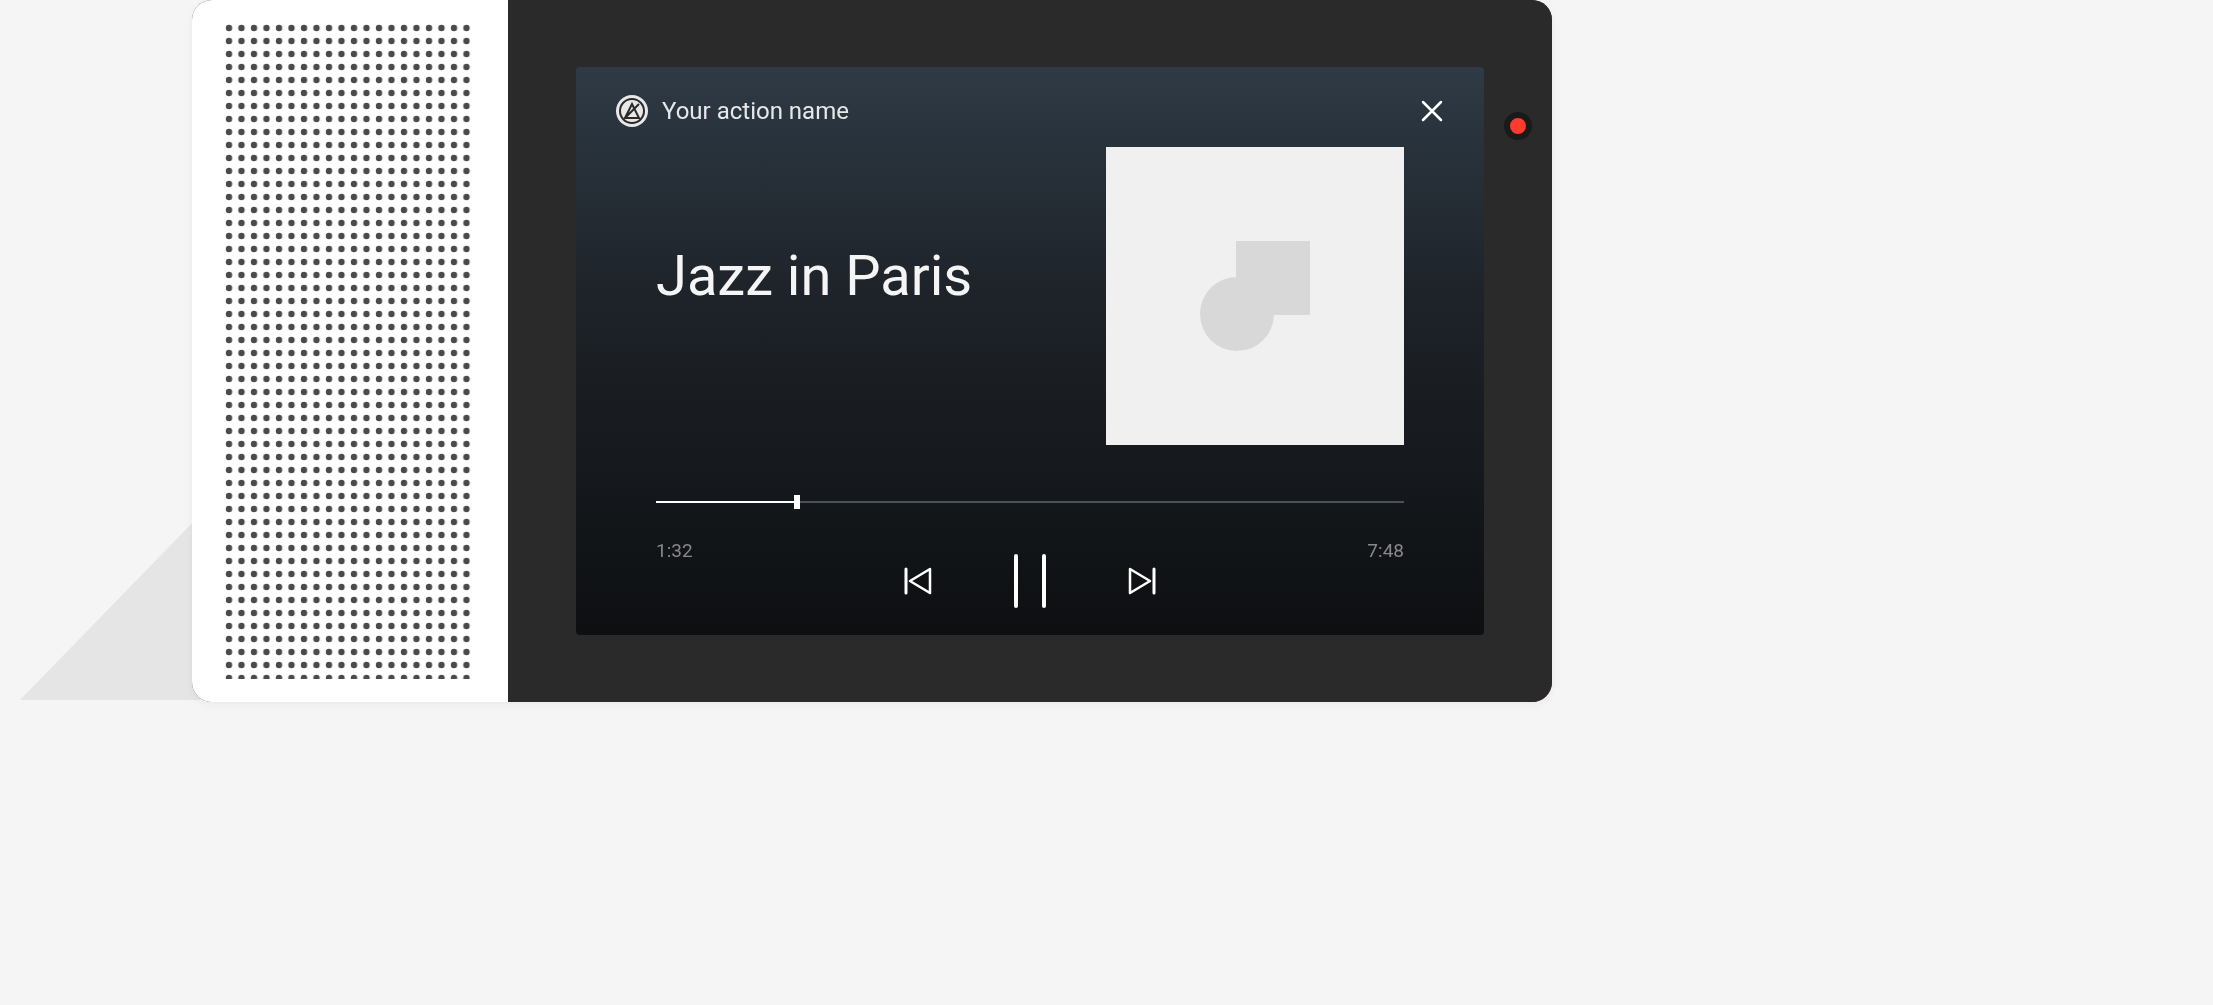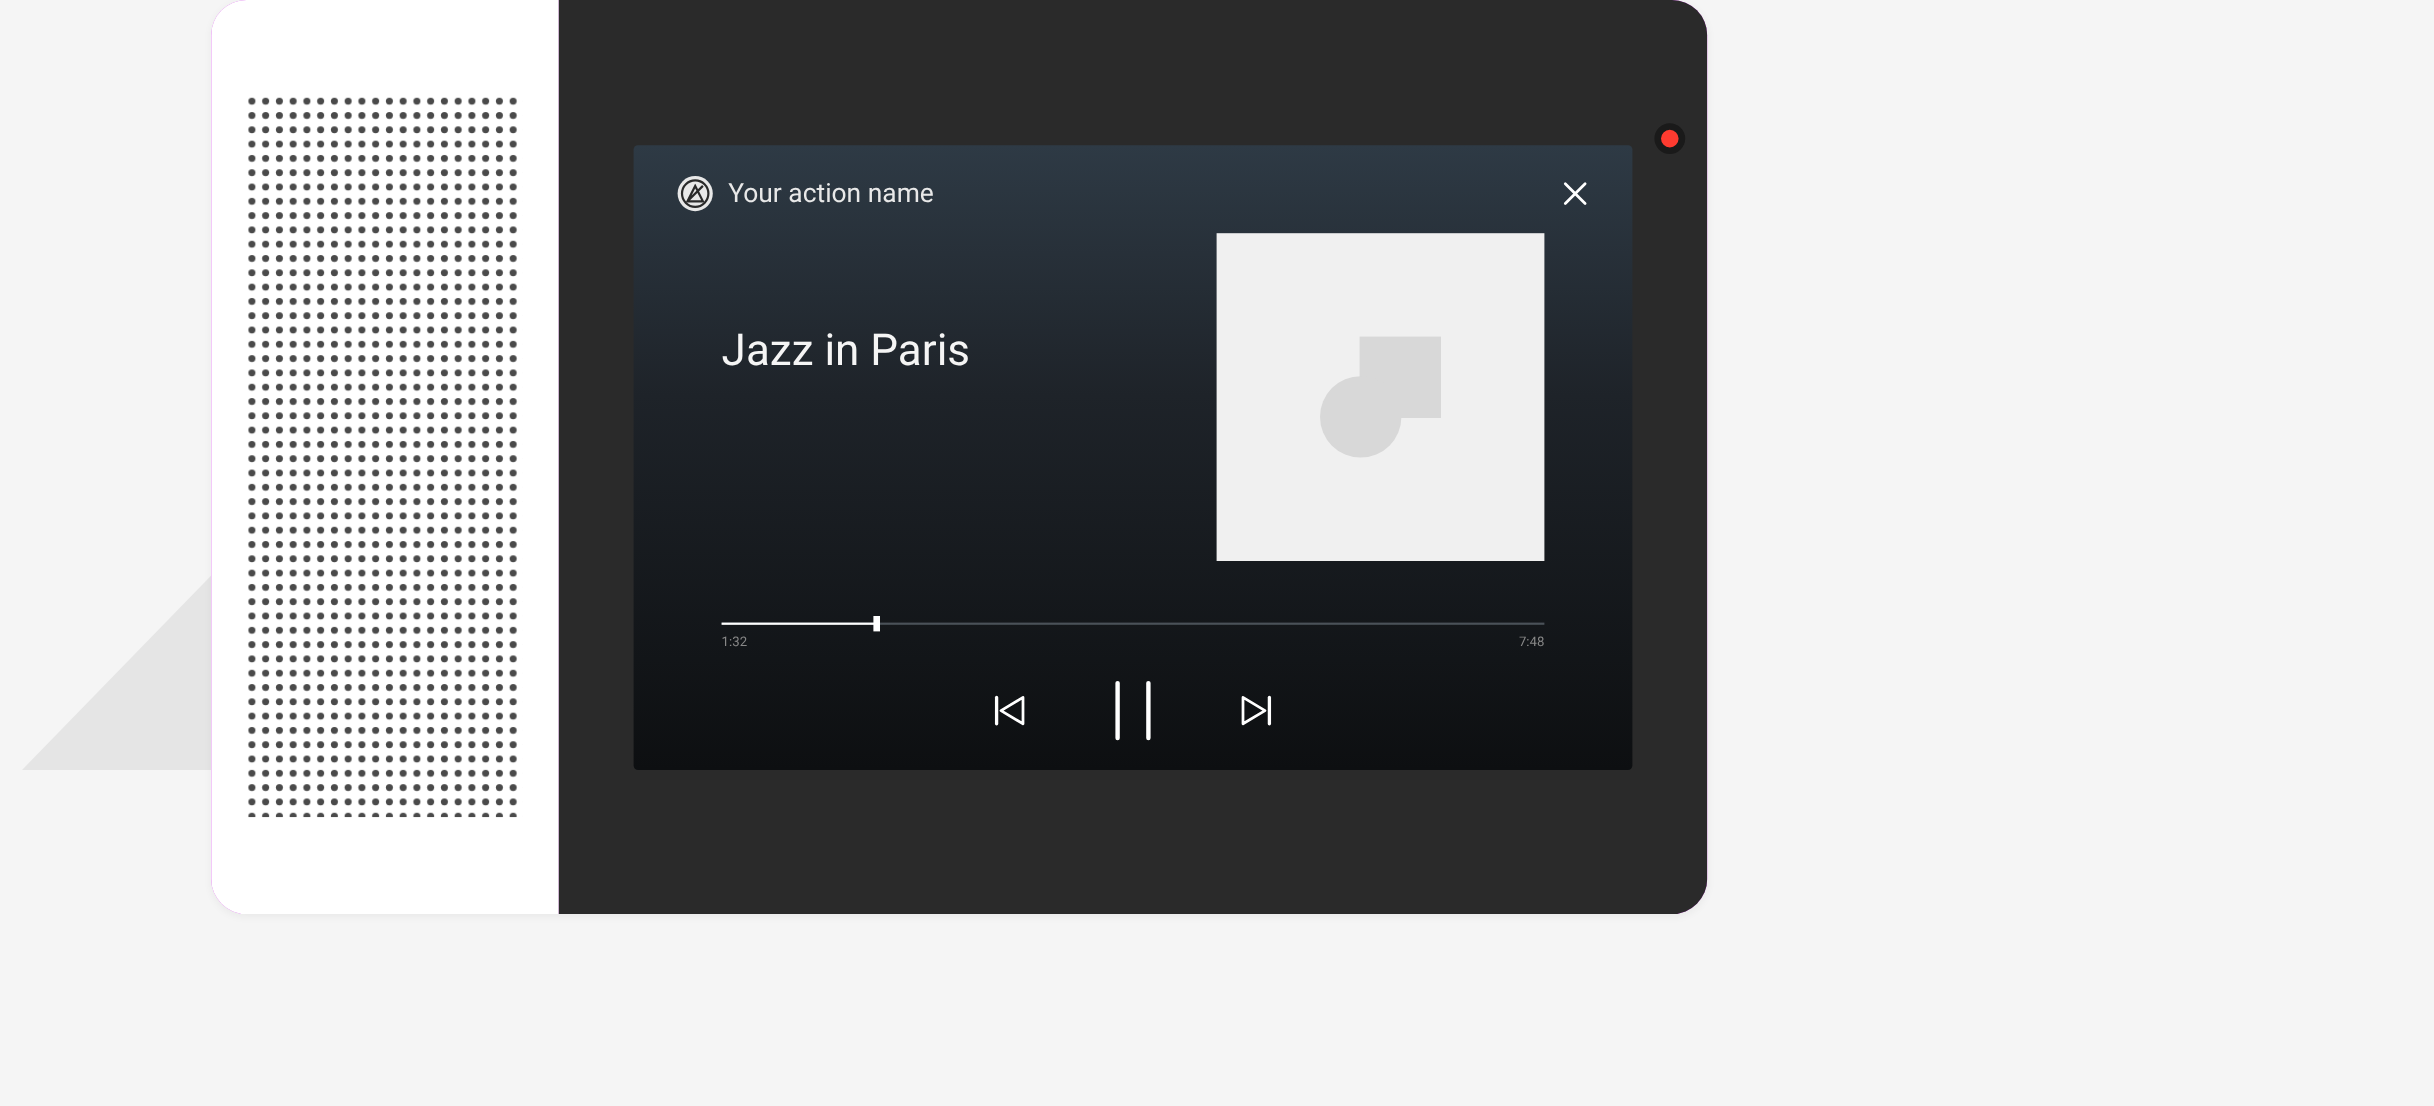--- a/index.html
+++ b/index.html
@@ -26,23 +26,23 @@
       border-left: 180px solid transparent;
       border-right: 0 solid transparent;
       border-bottom: 185px solid #e5e5e5;
     }
     
     .device-frame {
       position: absolute;
       left: 192px;
       top: 0;
       width: 1360px;
-      height: 831px;
-      background: #d946ef;
-      border-radius: 32px;
+      height: 702px;
+      background: #701a75;
+      border-radius: 20px;
       display: flex;
       overflow: hidden;
       box-shadow: 0 2px 8px rgba(0,0,0,0.05);
     }
     
     .speaker-grille {
       width: 316px;
       height: 100%;
       background: white;
       display: flex;
@@ -144,23 +144,23 @@
       top: 152px;
       left: 80px;
       right: 80px;
       display: flex;
       justify-content: space-between;
       align-items: flex-start;
     }
     
     .track-title {
       color: #f5f5f5;
-      font-size: 40px;
+      font-size: 56px;
       font-weight: 400;
-      margin-top: 11px;
+      margin-top: 24px;
     }
     
     .album-art {
       width: 298px;
       height: 298px;
       background: #f0f0f0;
       display: flex;
       align-items: center;
       justify-content: center;
       position: relative;
@@ -224,21 +224,22 @@
     }
     
     .time-labels {
       display: flex;
       justify-content: space-between;
       margin-top: 8px;
     }
     
     .time-label {
       color: #888;
-      font-size: 12px;
+      font-size: 19px;
+      margin-top: 28px;
     }
     
     .controls {
       position: absolute;
       left: 0;
       right: 0;
       top: 494px;
       display: flex;
       align-items: center;
       justify-content: center;

